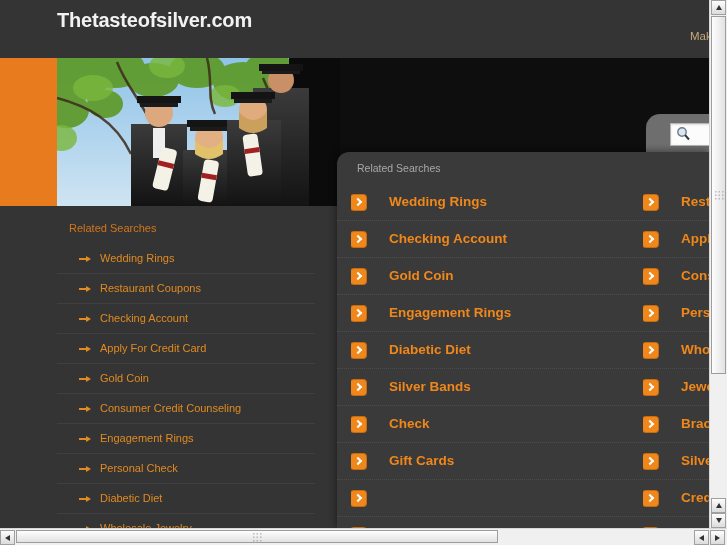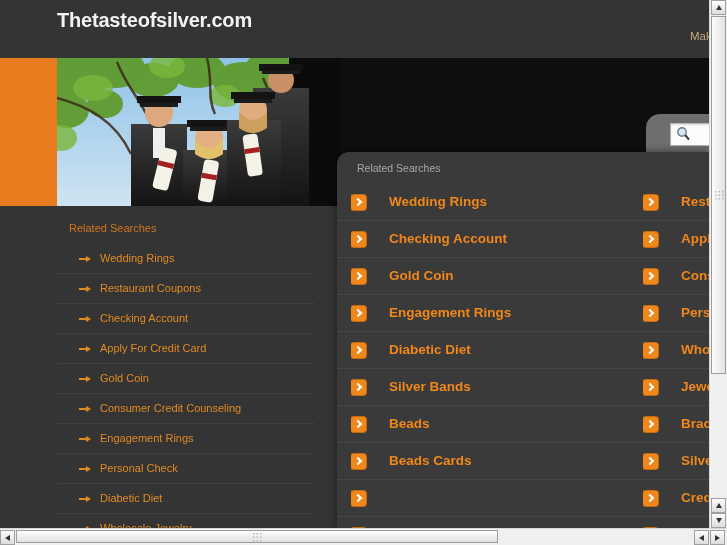--- a/index.html
+++ b/index.html
@@ -448,25 +448,25 @@
           </div>
           <div class="ov-row">
             <div class="ov-cell left"><span class="ov-icon"></span><span>Diabetic Diet</span></div>
             <div class="ov-cell right"><span class="ov-icon"></span><span>Wholesale Jewelry</span></div>
           </div>
           <div class="ov-row">
             <div class="ov-cell left"><span class="ov-icon"></span><span>Silver Bands</span></div>
             <div class="ov-cell right"><span class="ov-icon"></span><span>Jewelry</span></div>
           </div>
           <div class="ov-row">
-            <div class="ov-cell left"><span class="ov-icon"></span><span>Beads</span></div>
+            <div class="ov-cell left"><span class="ov-icon"></span><span>Check</span></div>
             <div class="ov-cell right"><span class="ov-icon"></span><span>Bracelets</span></div>
           </div>
           <div class="ov-row">
-            <div class="ov-cell left"><span class="ov-icon"></span><span>Beads Cards</span></div>
+            <div class="ov-cell left"><span class="ov-icon"></span><span>Gift Cards</span></div>
             <div class="ov-cell right"><span class="ov-icon"></span><span>Silver</span></div>
           </div>
           <div class="ov-row">
             <div class="ov-cell left"><span class="ov-icon"></span></div>
             <div class="ov-cell right"><span class="ov-icon"></span><span>Credit Cards</span></div>
           </div>
           <div class="ov-row">
             <div class="ov-cell left"><span class="ov-icon"></span><span>Cash Advance</span></div>
             <div class="ov-cell right"><span class="ov-icon"></span><span>Credit Card</span></div>
           </div>

